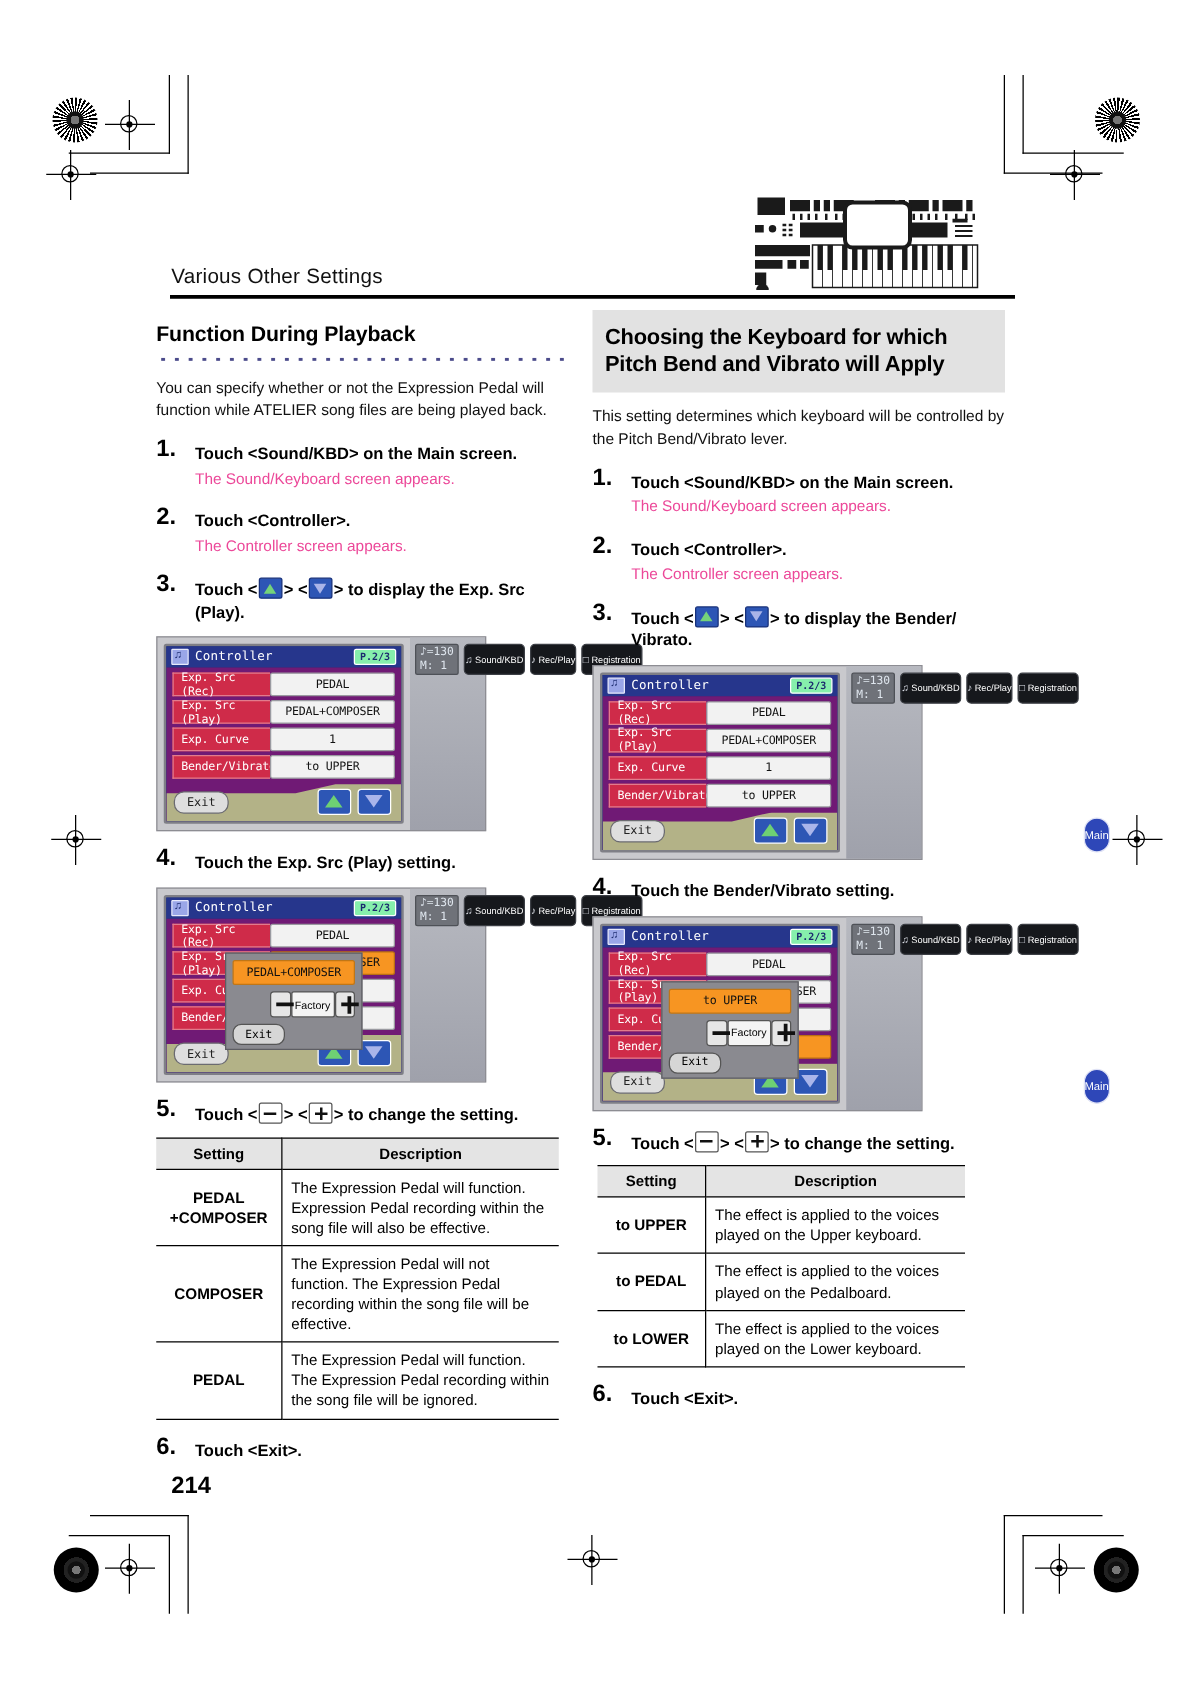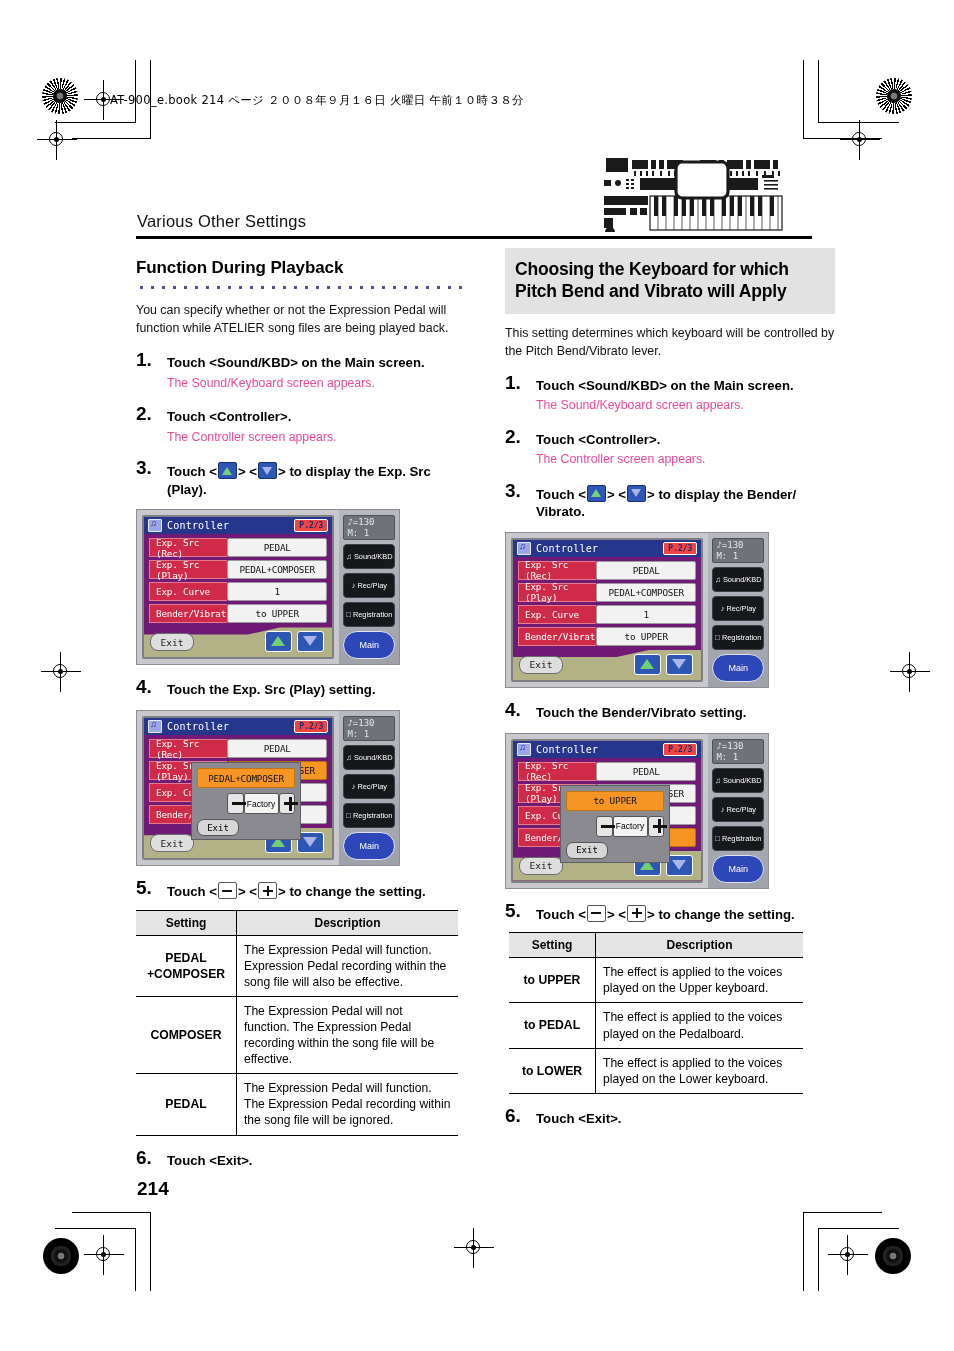--- a/index.html
+++ b/index.html
@@ -31,22 +31,22 @@
 
   
   .organ-box{position:absolute;left:596px;top:152px;width:192px;height:80px;}
   .organ-rule{position:absolute;left:136px;top:236px;width:676px;height:3px;background:#000;}
 
   
   .runhead{position:absolute;left:137px;top:212px;font-size:16.5px;color:#111;letter-spacing:.2px;}
 
   
   .col{position:absolute;top:248px;width:330px;}
-  .col-left{left:136px;}
-  .col-right{left:505px;}
+  .col-left{left:125px;}
+  .col-right{left:474px;}
 
   h2.sechead{font-size:17px;font-weight:bold;margin:9px 0 0 0;letter-spacing:-.1px;line-height:1.25;}
   .dots{margin-top:6px;height:7px;background-image:radial-gradient(circle,#4a4a8a 1.4px, transparent 1.6px);
     background-size:11px 7px;background-repeat:repeat-x;}
   .headbox{background:#e2e2e2;padding:10px 10px 11px 10px;margin:0 0 0 0;}
   .headbox h2{margin:0;font-size:17.5px;font-weight:bold;line-height:1.28;letter-spacing:-.2px;}
 
   p.intro{font-size:12.4px;line-height:1.45;margin:11px 0 0 0;color:#111;}
 
   .step{position:relative;margin-top:16px;padding-left:31px;}
@@ -80,21 +80,21 @@
   .lcd{position:relative;width:264px;height:156px;background:#c9c9cd;
        border:1px solid #8d8d93;box-sizing:border-box;display:flex;}
   .lcd-main{position:relative;width:204px;height:100%;padding:5px;box-sizing:border-box;}
   .lcd-inner{position:relative;width:100%;height:100%;background:#1d2f7a;border:2px solid #7f7f86;
      box-sizing:border-box;border-radius:2px;overflow:hidden;}
   .lcd-title{height:17px;background:#26368c;display:flex;align-items:center;padding:0 4px;}
   .lcd-title .ico{width:12px;height:11px;background:#9aa6e8;border:1px solid #e7e9fb;margin-right:5px;
      border-radius:1px;position:relative;}
   .lcd-title .ico::after{content:"\266B";position:absolute;left:1px;top:-2px;font-size:9px;color:#1b2a6e;}
   .lcd-title .tx{color:#fff;font-size:10px;font-family:"DejaVu Sans Mono", monospace;letter-spacing:.2px;}
-  .lcd-title .pg{margin-left:auto;background:#ef4444;color:#1b2a6e;font-size:8px;font-weight:bold;
+  .lcd-title .pg{margin-left:auto;background:#86efac;color:#1b2a6e;font-size:8px;font-weight:bold;
      padding:1px 4px;border:1px solid #fff;border-radius:2px;font-family:"DejaVu Sans Mono", monospace;}
   .lcd-body{position:relative;height:calc(100% - 17px);background:#701a75;padding:4px 5px 0 5px;box-sizing:border-box;}
   .row{display:flex;height:19px;margin-bottom:3px;}
   .row .lab{width:78px;background:#cf2b49;color:#fff;font-size:9.3px;display:flex;align-items:center;
      padding-left:6px;box-sizing:border-box;font-family:"DejaVu Sans Mono", monospace;
      border:1px solid #e27b8c;border-right:none;letter-spacing:-.2px;}
   .row .val{flex:1;background:#f2f2f2;color:#111;font-size:9.3px;display:flex;align-items:center;
      justify-content:center;border:1px solid #9a9aa0;border-radius:2px;
      font-family:"DejaVu Sans Mono", monospace;letter-spacing:-.2px;}
   .row .val.hl{background:#f79522;color:#111;border-color:#b96f13;}
@@ -107,21 +107,21 @@
   .arrbtn{position:absolute;bottom:5px;width:25px;height:19px;background:#2d56b5;border:1.5px solid #fff;
       border-radius:3px;}
   .arrbtn.u{right:40px;}
   .arrbtn.d{right:8px;}
   .arrbtn.u::after{content:"";position:absolute;left:5px;top:4px;border-left:7px solid transparent;
       border-right:7px solid transparent;border-bottom:10px solid #6ed073;}
   .arrbtn.d::after{content:"";position:absolute;left:5px;top:4px;border-left:7px solid transparent;
       border-right:7px solid transparent;border-top:10px solid #aab5ea;}
 
   .side{width:60px;padding:5px 4px;box-sizing:border-box;
-     background:linear-gradient(180deg,#b7b9c0,#9fa1ab);display:flex;flex-direction:column;gap:4px;}
+     background:linear-gradient(180deg,#b7b9c0,#9fa1ab);display:flex;flex-direction:row;gap:4px;}
   .tempo{height:25px;background:#6f7279;border:1px solid #4e5157;border-radius:2px;color:#dfe6ee;
      font-family:"DejaVu Sans Mono", monospace;font-size:9px;line-height:11px;padding:1px 3px;box-sizing:border-box;}
   .tempo .r2{text-align:left;}
   .sbtn{height:23px;background:#16181c;border:1px solid #3c3f45;border-radius:4px;color:#fff;
      font-size:7.4px;display:flex;align-items:center;justify-content:center;gap:2px;
      font-family:"Liberation Sans", sans-serif;}
   .sbtn .gi{font-size:8px;color:#dfe2ea;}
   .mainbtn{margin-top:auto;height:26px;background:#2e47b8;border:1.5px solid #dfe2f5;border-radius:14px;
      color:#fff;font-size:9px;font-weight:normal;display:flex;align-items:center;justify-content:center;}
 
@@ -182,21 +182,20 @@
   <div class="cropmark" style="left:55px;top:1228px;width:80px;height:62px;border-right:1.5px solid #000;border-top:1.5px solid #000;"></div>
   <div class="cropmark" style="left:72px;top:1212px;width:78px;height:78px;border-right:1.5px solid #000;border-top:1.5px solid #000;"></div>
 
   <div class="rosette dark" style="right:43px;top:1238px;"></div>
   <div class="regmark" style="left:836px;top:1243px;">
       <i></i>
     </div>
   <div class="cropmark" style="right:55px;top:1228px;width:80px;height:62px;border-left:1.5px solid #000;border-top:1.5px solid #000;"></div>
   <div class="cropmark" style="right:72px;top:1212px;width:78px;height:78px;border-left:1.5px solid #000;border-top:1.5px solid #000;"></div>
 
-  <div class="imprint">AT-900_e.book  214 ページ  ２００８年９月１６日   火曜日   午前１０時３８分</div>
 
   <div class="organ-box">
     <svg width="192" height="80" viewBox="0 0 192 80" xmlns="http://www.w3.org/2000/svg">
       <rect x="0" y="0" width="192" height="80" fill="#ffffff"></rect>
       <g fill="#1a1a1a">
         <rect x="10" y="6" width="22" height="14"></rect>
         <g>
           <rect x="36" y="8" width="16" height="9"></rect>
             <rect x="55" y="8" width="5" height="9"></rect>
           <rect x="63" y="8" width="5" height="9"></rect>

